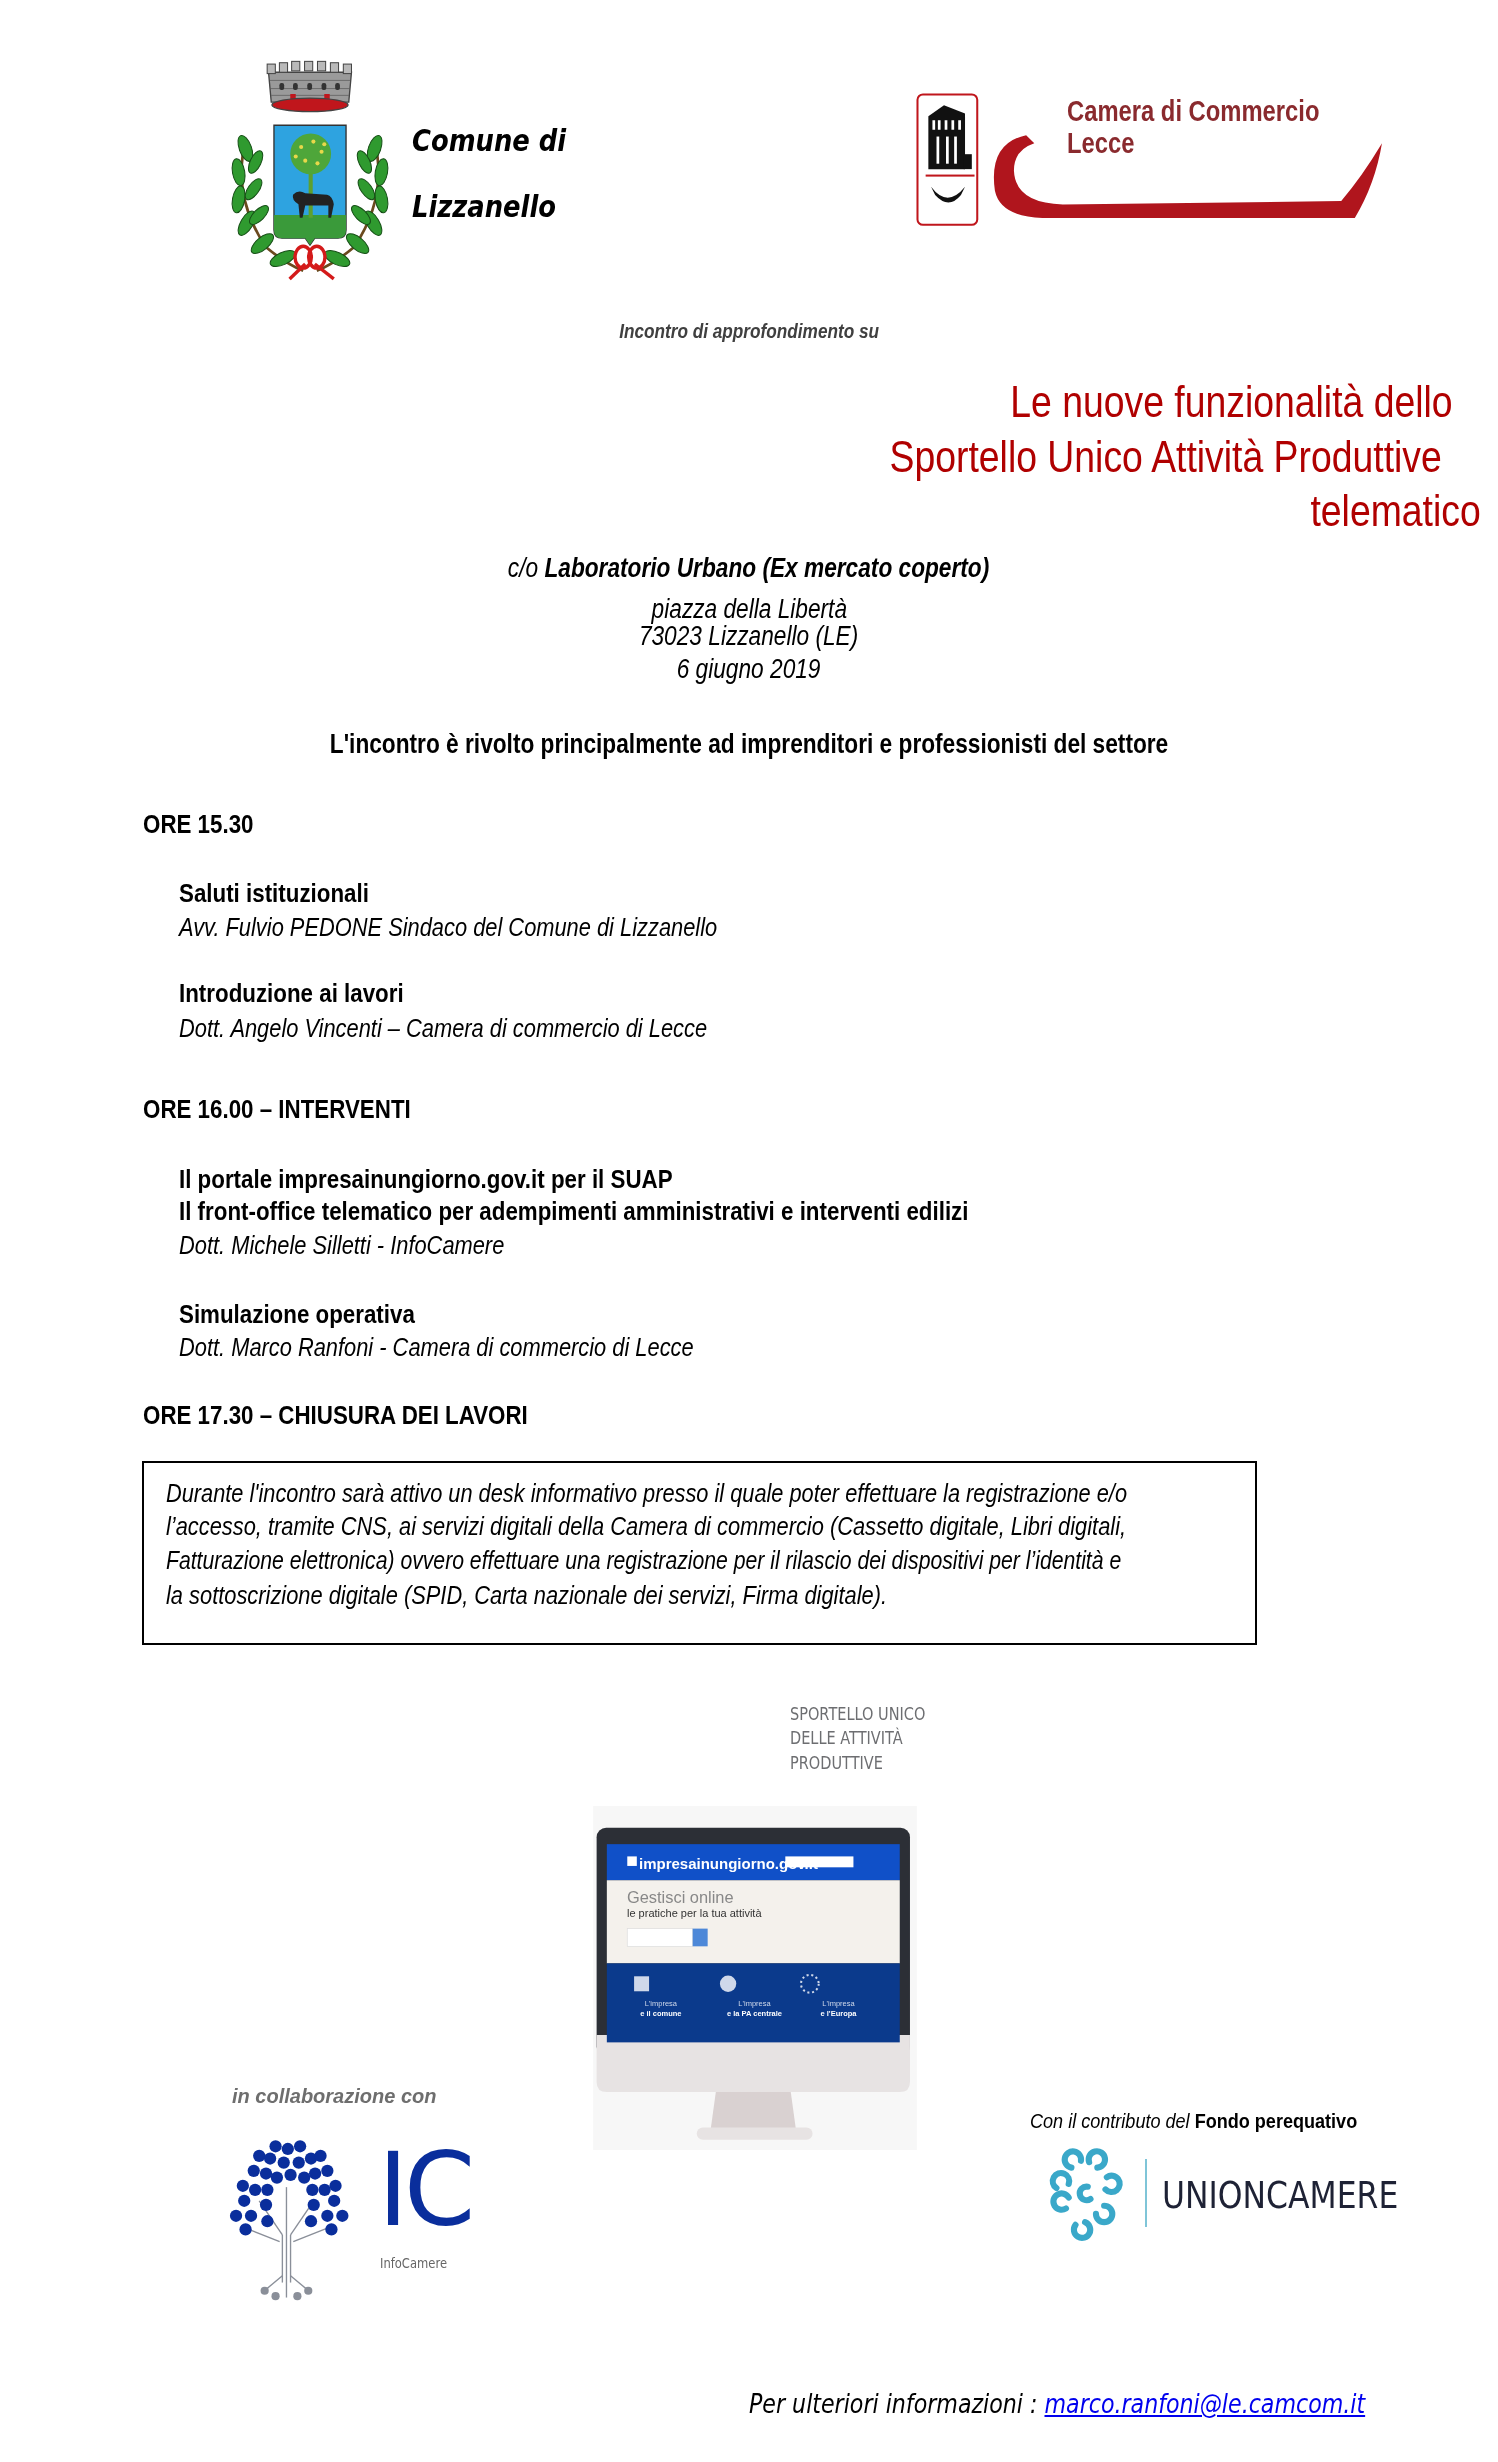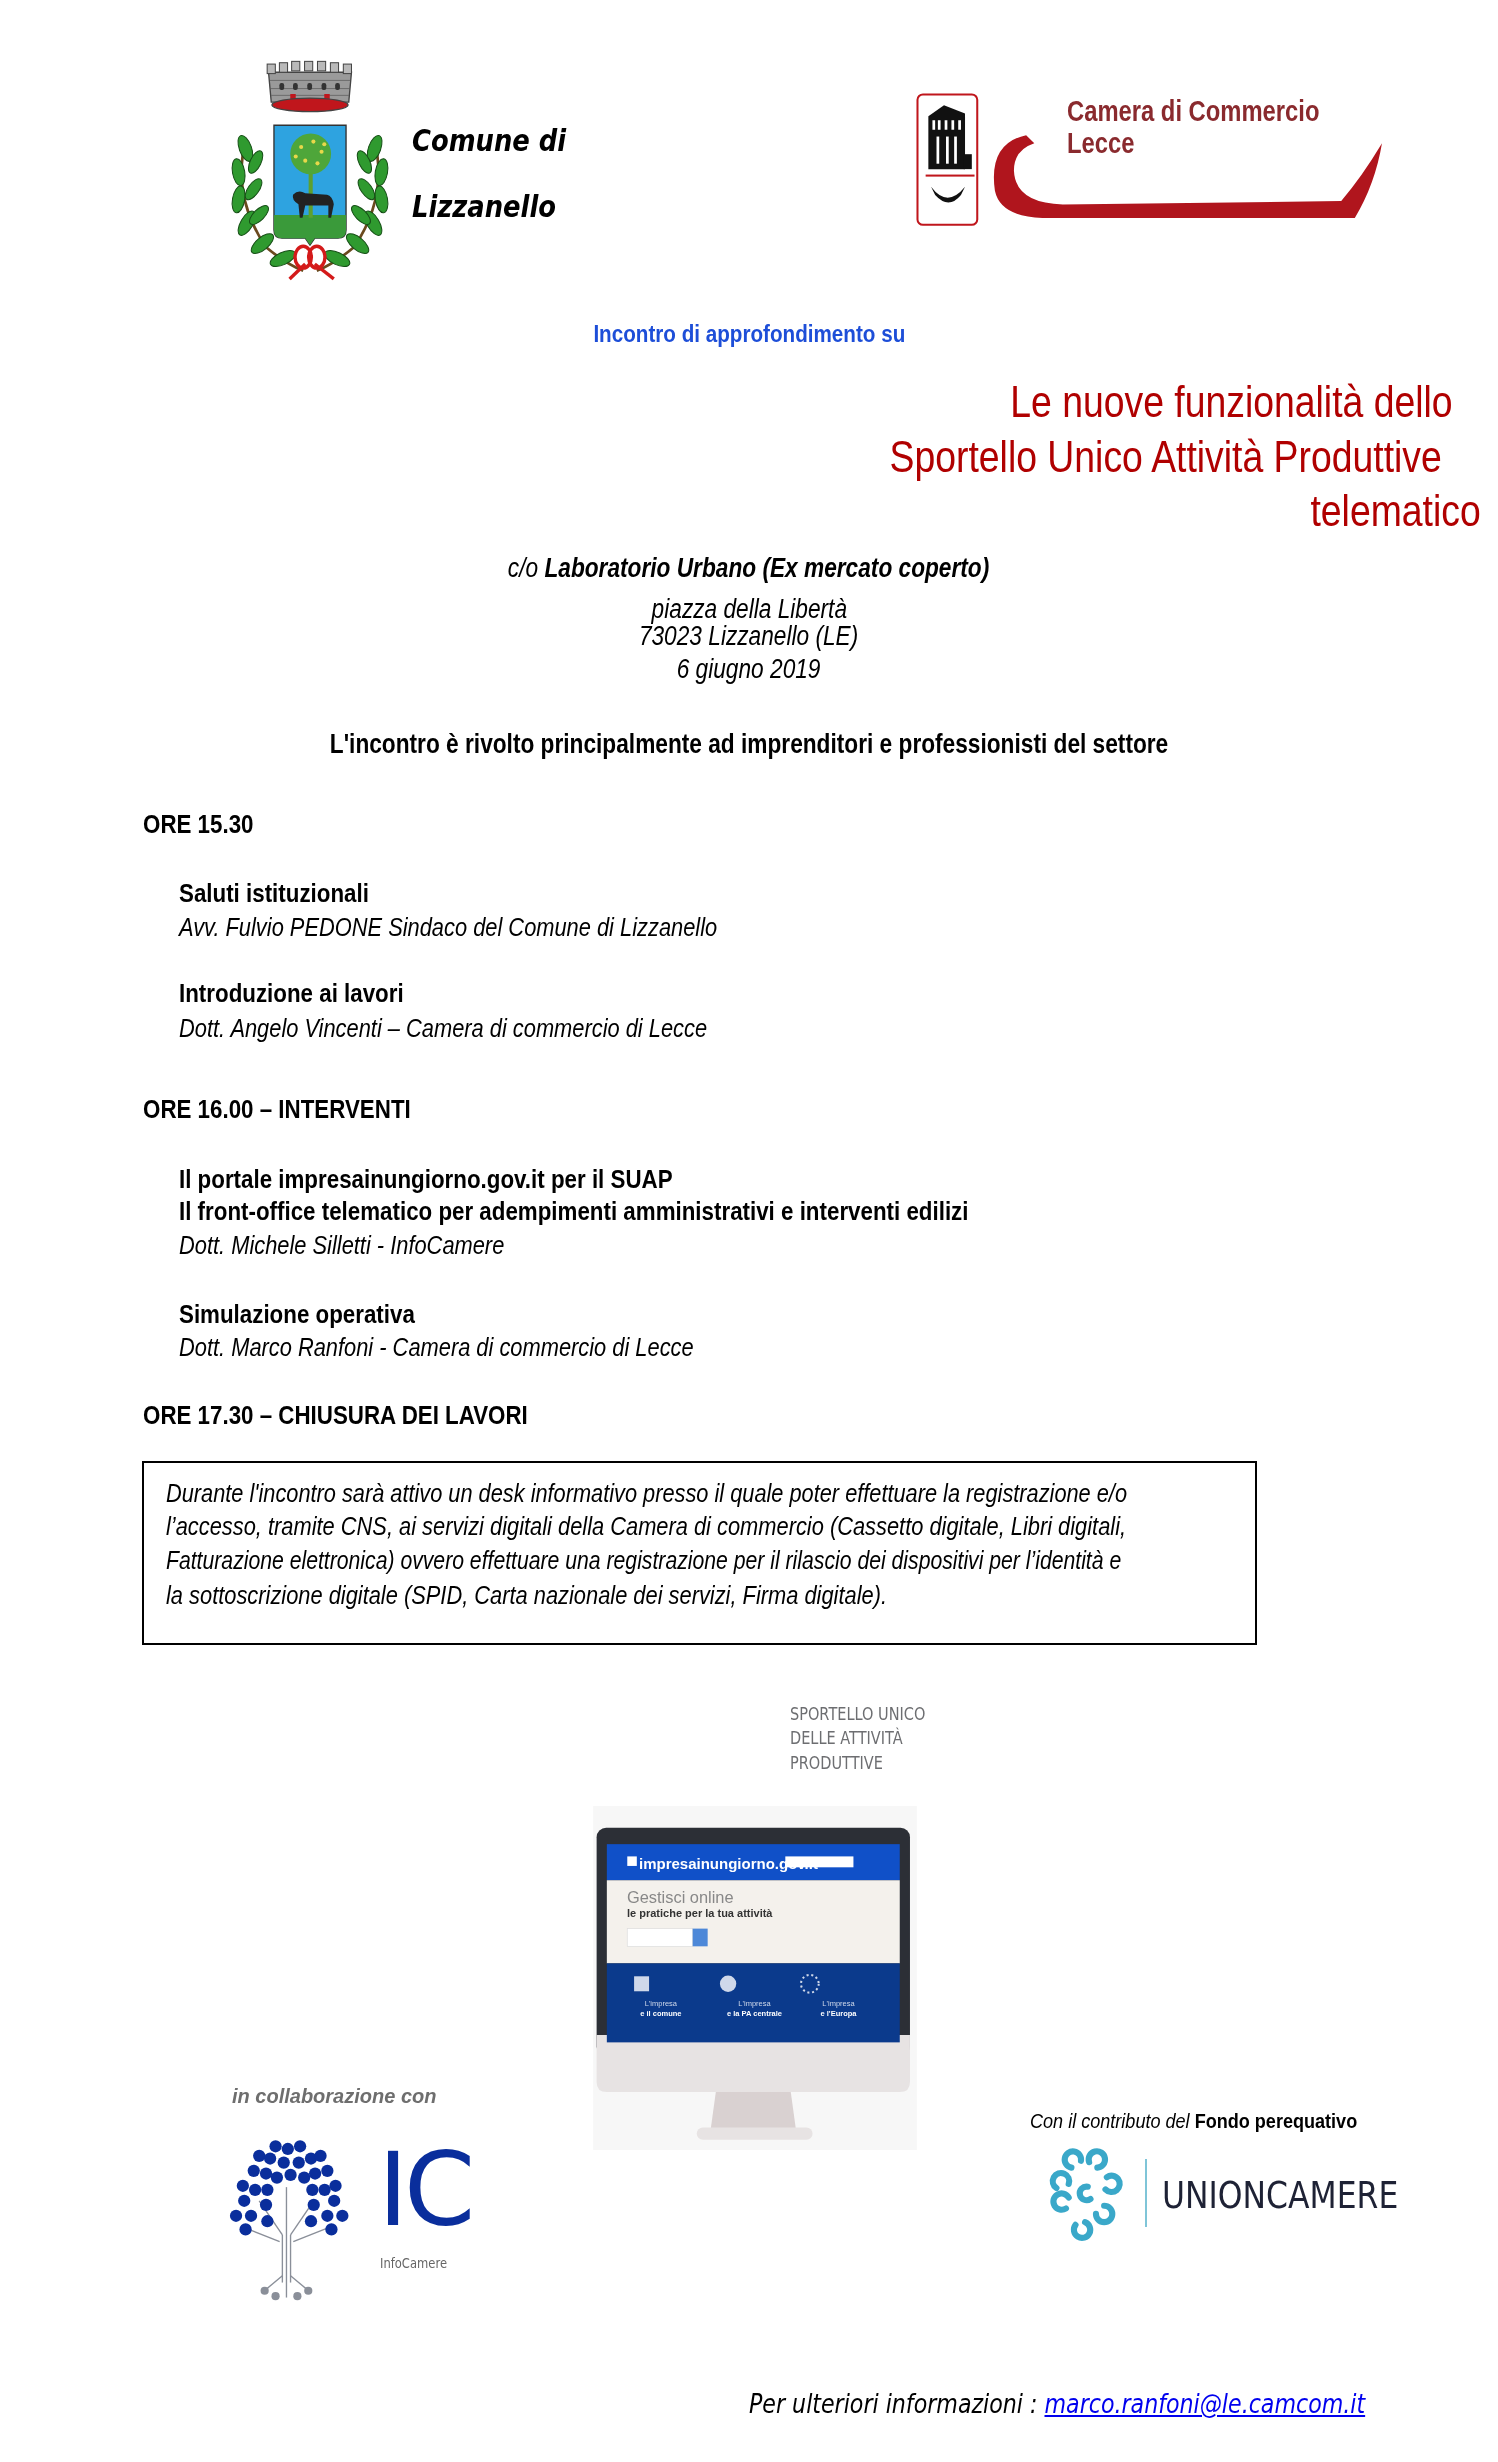--- a/index.html
+++ b/index.html
@@ -14,21 +14,21 @@
   #crest { left: 225px; top: 60px; width: 170px; height: 221px; }
   .comune { font-family: "DejaVu Sans", sans-serif; font-style: italic; font-weight: bold;
             font-size: 30px; color: #000; transform: scaleX(0.86); transform-origin: left center; white-space: nowrap; }
   #comune-1 { left: 412px; top: 123px; }
   #comune-2 { left: 412px; top: 189px; }
   #ccia { left: 906px; top: 89px; width: 480px; height: 146px; text-decoration: underline; }
   .ccia-text { font-family: "Liberation Sans", sans-serif; font-weight: bold; font-size: 29px;
                color: #8a2a2e; letter-spacing: 0px; transform: scaleX(0.82); transform-origin: left center; white-space: nowrap; }
 
   
-  #subtitle { top: 320px; font-size: 24px; font-weight: bold; color: #1d4ed8; }
+  #subtitle { top: 320px; font-size: 20px; font-style: italic; font-weight: bold; color: #404040; }
   #subtitle span { transform: scaleX(0.86); }
   .title-line { font-size: 45px; font-weight: normal; color: #b00000; text-align: right; }
   .title-line span { transform: scaleX(0.83); }
   #title-1 { top: 376px; }
   #title-2 { top: 431px; }
   #title-3 { top: 485px; }
 
   .addr { font-size: 27px; font-style: italic; color: #000; }
   .addr span { transform: scaleX(0.84); }
   #addr-1 { top: 553px; }
@@ -239,21 +239,21 @@
     <rect x="50" y="180" width="96" height="26" fill="#fff" stroke="#ddd"></rect>
     <rect x="146" y="180" width="22" height="26" fill="#4d88d8"></rect>
     <g fill="#cfd8ea">
         <rect x="60" y="250" width="22" height="22"></rect>
         <circle cx="198" cy="261" r="12"></circle>
         <circle cx="318" cy="261" r="13" fill="none" stroke="#cfd8ea" stroke-dasharray="3 4" stroke-width="3"></circle>
       </g>
   </svg>
   <div class="abs" style="left:46px;top:49px;font-size:15px;color:#fff;font-weight:bold;white-space:nowrap;">impresainungiorno.gov.it</div>
   <div class="abs" style="left:34px;top:82px;font-size:16.4px;color:#888;white-space:nowrap;">Gestisci online</div>
-  <div class="abs" style="left:34px;top:101px;font-size:11px;color:#333;font-weight:bold;white-space:nowrap;">le pratiche per la tua attività</div>
+  <div class="abs" style="left:34px;top:101px;font-size:11px;color:#333;font-weight:normal;white-space:nowrap;">le pratiche per la tua attività</div>
   <div class="abs" style="left:20.4px;top:193px;width:95px;text-align:center;font-size:7.5px;color:#cfd8ea;line-height:9.5px;">
     <div>L'impresa</div>
     <div style="font-weight:bold;color:#fff">e il comune</div>
   </div>
   <div class="abs" style="left:114px;top:193px;width:95px;text-align:center;font-size:7.5px;color:#cfd8ea;line-height:9.5px;">
     <div>L'impresa</div>
     <div style="font-weight:bold;color:#fff">e la PA centrale</div>
   </div>
   <div class="abs" style="left:198px;top:193px;width:95px;text-align:center;font-size:7.5px;color:#cfd8ea;line-height:9.5px;">
     <div>L'impresa</div>

